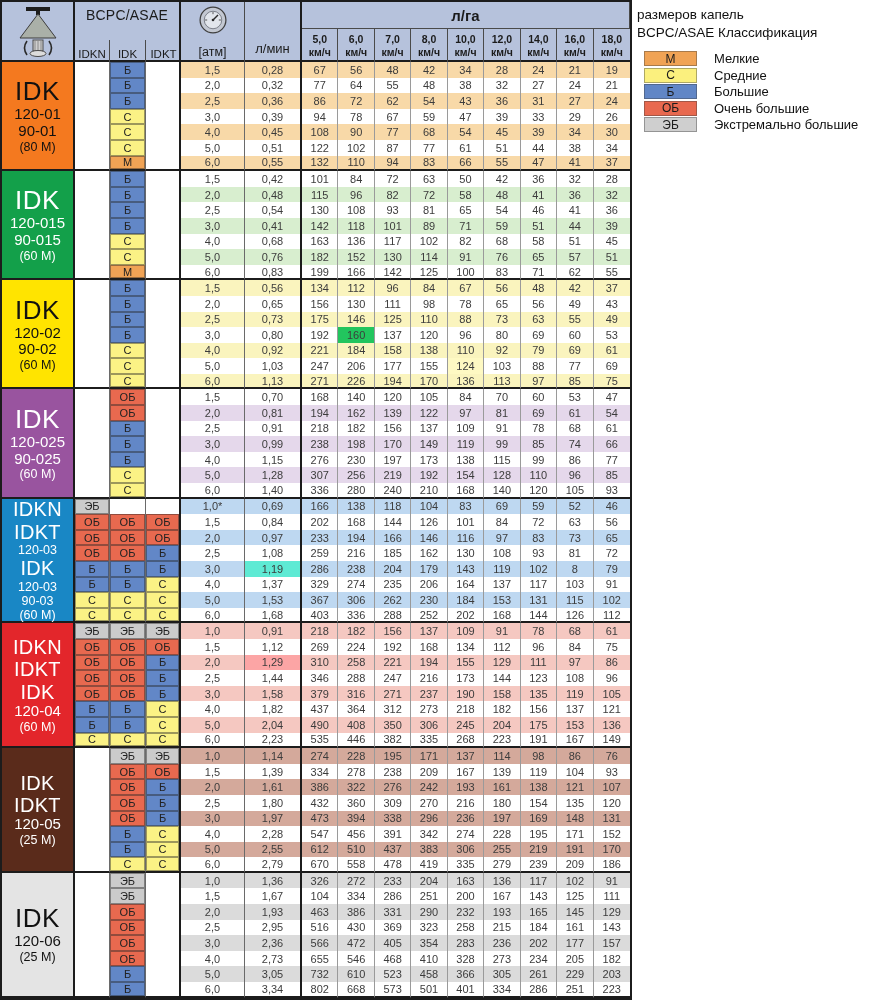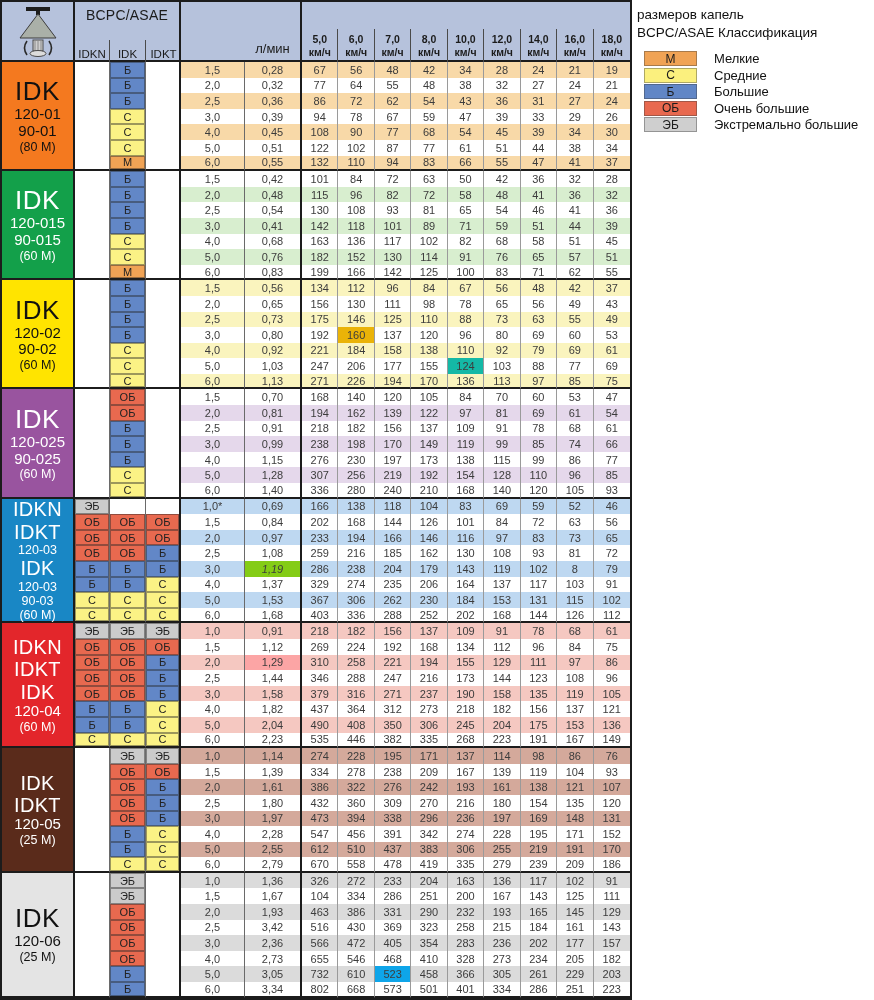--- a/index.html
+++ b/index.html
@@ -89,25 +89,40 @@
 
       <div class="hcell h-bcpc">
         <span class="bcpc-title">BCPC/ASAE</span>
         <div class="h-subrow">
           <span class="h-sub">IDKN</span>
           <span class="h-sub">IDK</span>
           <span class="h-sub">IDKT</span>
         </div>
       </div>
 
+      <div class="hcell h-atm">
+        <svg width="30" height="30" viewBox="0 0 36 36">
+          <circle cx="18" cy="18" r="15.5" fill="#c3c8d2" stroke="#3f3f3f" stroke-width="1.5"></circle>
+          <circle cx="18" cy="18" r="10.5" fill="#e2e6ec" stroke="#6a6f78" stroke-width="1"></circle>
+          <line x1="18" y1="8.5" x2="18" y2="11" stroke="#555" stroke-width="1.2"></line>
+          <line x1="8.5" y1="18" x2="11" y2="18" stroke="#555" stroke-width="1.2"></line>
+          <line x1="27.5" y1="18" x2="25" y2="18" stroke="#555" stroke-width="1.2"></line>
+          <line x1="18" y1="18" x2="24" y2="12" stroke="#2a2a2a" stroke-width="1.6"></line>
+          <circle cx="18" cy="18" r="1.6" fill="#2a2a2a"></circle>
+        </svg>
+        <span class="atm-label">[атм]</span>
+      </div>
 
       <div class="hcell h-lmin">
         <span>л/мин</span>
       </div>
 
+      <div class="hcell h-lha">
+        <span>л/га</span>
+      </div>
 
     <div class="hcell h-speed" style="grid-area: 2 / 7;">
           <div>5,0</div>
           <div>км/ч</div>
         </div>
         <div class="hcell h-speed" style="grid-area: 2 / 8;">
           <div>6,0</div>
           <div>км/ч</div>
         </div>
         <div class="hcell h-speed" style="grid-area: 2 / 9;">
@@ -396,21 +411,21 @@
         <div class="cell" style="background: rgb(250, 244, 190);">73</div>
         <div class="cell" style="background: rgb(250, 244, 190);">63</div>
         <div class="cell" style="background: rgb(250, 244, 190);">55</div>
         <div class="cell rate-last" style="background: rgb(250, 244, 190);">49</div>
         <div class="cell cls-cell" style="background: rgb(255, 255, 255);"></div>
         <div class="cell cls-cell cls-filled" style="background: rgb(98, 135, 199);">Б</div>
         <div class="cell cls-cell idkt-col" style="background: rgb(255, 255, 255);"></div>
         <div class="cell atm-cell" style="background: rgb(255, 255, 255);">3,0</div>
         <div class="cell lmin-cell" style="background: rgb(255, 255, 255);">0,80</div>
         <div class="cell" style="background: rgb(255, 255, 255);">192</div>
-        <div class="cell" style="background: #eab308;">160</div>
+        <div class="cell" style="background: #22c55e;">160</div>
         <div class="cell" style="background: rgb(255, 255, 255);">137</div>
         <div class="cell" style="background: rgb(255, 255, 255);">120</div>
         <div class="cell" style="background: rgb(255, 255, 255);">96</div>
         <div class="cell" style="background: rgb(255, 255, 255);">80</div>
         <div class="cell" style="background: rgb(255, 255, 255);">69</div>
         <div class="cell" style="background: rgb(255, 255, 255);">60</div>
         <div class="cell rate-last" style="background: rgb(255, 255, 255);">53</div>
         <div class="cell cls-cell" style="background: rgb(255, 255, 255);"></div>
         <div class="cell cls-cell cls-filled" style="background: rgb(251, 242, 133);">С</div>
         <div class="cell cls-cell idkt-col" style="background: rgb(255, 255, 255);"></div>
@@ -427,21 +442,21 @@
         <div class="cell rate-last" style="background: rgb(250, 244, 190);">61</div>
         <div class="cell cls-cell" style="background: rgb(255, 255, 255);"></div>
         <div class="cell cls-cell cls-filled" style="background: rgb(251, 242, 133);">С</div>
         <div class="cell cls-cell idkt-col" style="background: rgb(255, 255, 255);"></div>
         <div class="cell atm-cell" style="background: rgb(255, 255, 255);">5,0</div>
         <div class="cell lmin-cell" style="background: rgb(255, 255, 255);">1,03</div>
         <div class="cell" style="background: rgb(255, 255, 255);">247</div>
         <div class="cell" style="background: rgb(255, 255, 255);">206</div>
         <div class="cell" style="background: rgb(255, 255, 255);">177</div>
         <div class="cell" style="background: rgb(255, 255, 255);">155</div>
-        <div class="cell" style="background: #14b8a6;">124</div>
+        <div class="cell" style="background: #fef9c3;">124</div>
         <div class="cell" style="background: rgb(255, 255, 255);">103</div>
         <div class="cell" style="background: rgb(255, 255, 255);">88</div>
         <div class="cell" style="background: rgb(255, 255, 255);">77</div>
         <div class="cell rate-last" style="background: rgb(255, 255, 255);">69</div>
         <div class="cell cls-cell block-end" style="background: rgb(255, 255, 255);"></div>
         <div class="cell cls-cell block-end cls-filled" style="background: rgb(251, 242, 133);">С</div>
         <div class="cell cls-cell idkt-col block-end" style="background: rgb(255, 255, 255);"></div>
         <div class="cell atm-cell block-end" style="background: rgb(250, 244, 190);">6,0</div>
         <div class="cell lmin-cell block-end" style="background: rgb(250, 244, 190);">1,13</div>
         <div class="cell block-end" style="background: rgb(250, 244, 190);">271</div>
@@ -619,21 +634,21 @@
         <div class="cell" style="background: rgb(255, 255, 255);">162</div>
         <div class="cell" style="background: rgb(255, 255, 255);">130</div>
         <div class="cell" style="background: rgb(255, 255, 255);">108</div>
         <div class="cell" style="background: rgb(255, 255, 255);">93</div>
         <div class="cell" style="background: rgb(255, 255, 255);">81</div>
         <div class="cell rate-last" style="background: rgb(255, 255, 255);">72</div>
         <div class="cell cls-cell cls-filled" style="background: rgb(98, 135, 199);">Б</div>
         <div class="cell cls-cell cls-filled" style="background: rgb(98, 135, 199);">Б</div>
         <div class="cell cls-cell idkt-col cls-filled" style="background: rgb(98, 135, 199);">Б</div>
         <div class="cell atm-cell" style="background: rgb(190, 216, 241);">3,0</div>
-        <div class="cell lmin-cell" style="background: #84cc16; font-style: italic;">1,19</div>
+        <div class="cell lmin-cell" style="background: #5eead4;">1,19</div>
         <div class="cell" style="background: rgb(190, 216, 241);">286</div>
         <div class="cell" style="background: rgb(190, 216, 241);">238</div>
         <div class="cell" style="background: rgb(190, 216, 241);">204</div>
         <div class="cell" style="background: rgb(190, 216, 241);">179</div>
         <div class="cell" style="background: rgb(190, 216, 241);">143</div>
         <div class="cell" style="background: rgb(190, 216, 241);">119</div>
         <div class="cell" style="background: rgb(190, 216, 241);">102</div>
         <div class="cell" style="background: rgb(190, 216, 241);">8</div>
         <div class="cell rate-last" style="background: rgb(190, 216, 241);">79</div>
         <div class="cell cls-cell cls-filled" style="background: rgb(98, 135, 199);">Б</div>
@@ -959,21 +974,21 @@
         <div class="cell" style="background: rgb(219, 219, 219);">290</div>
         <div class="cell" style="background: rgb(219, 219, 219);">232</div>
         <div class="cell" style="background: rgb(219, 219, 219);">193</div>
         <div class="cell" style="background: rgb(219, 219, 219);">165</div>
         <div class="cell" style="background: rgb(219, 219, 219);">145</div>
         <div class="cell rate-last" style="background: rgb(219, 219, 219);">129</div>
         <div class="cell cls-cell" style="background: rgb(255, 255, 255);"></div>
         <div class="cell cls-cell cls-filled" style="background: rgb(232, 105, 79);">ОБ</div>
         <div class="cell cls-cell idkt-col" style="background: rgb(255, 255, 255);"></div>
         <div class="cell atm-cell" style="background: rgb(255, 255, 255);">2,5</div>
-        <div class="cell lmin-cell" style="background: rgb(255, 255, 255);">3,42</div>
+        <div class="cell lmin-cell" style="background: rgb(255, 255, 255);">2,95</div>
         <div class="cell" style="background: rgb(255, 255, 255);">516</div>
         <div class="cell" style="background: rgb(255, 255, 255);">430</div>
         <div class="cell" style="background: rgb(255, 255, 255);">369</div>
         <div class="cell" style="background: rgb(255, 255, 255);">323</div>
         <div class="cell" style="background: rgb(255, 255, 255);">258</div>
         <div class="cell" style="background: rgb(255, 255, 255);">215</div>
         <div class="cell" style="background: rgb(255, 255, 255);">184</div>
         <div class="cell" style="background: rgb(255, 255, 255);">161</div>
         <div class="cell rate-last" style="background: rgb(255, 255, 255);">143</div>
         <div class="cell cls-cell" style="background: rgb(255, 255, 255);"></div>
@@ -1004,21 +1019,21 @@
         <div class="cell" style="background: rgb(255, 255, 255);">234</div>
         <div class="cell" style="background: rgb(255, 255, 255);">205</div>
         <div class="cell rate-last" style="background: rgb(255, 255, 255);">182</div>
         <div class="cell cls-cell" style="background: rgb(255, 255, 255);"></div>
         <div class="cell cls-cell cls-filled" style="background: rgb(98, 135, 199);">Б</div>
         <div class="cell cls-cell idkt-col" style="background: rgb(255, 255, 255);"></div>
         <div class="cell atm-cell" style="background: rgb(219, 219, 219);">5,0</div>
         <div class="cell lmin-cell" style="background: rgb(219, 219, 219);">3,05</div>
         <div class="cell" style="background: rgb(219, 219, 219);">732</div>
         <div class="cell" style="background: rgb(219, 219, 219);">610</div>
-        <div class="cell" style="background: #0ea5e9;">523</div>
+        <div class="cell" style="background: #e5e5e5;">523</div>
         <div class="cell" style="background: rgb(219, 219, 219);">458</div>
         <div class="cell" style="background: rgb(219, 219, 219);">366</div>
         <div class="cell" style="background: rgb(219, 219, 219);">305</div>
         <div class="cell" style="background: rgb(219, 219, 219);">261</div>
         <div class="cell" style="background: rgb(219, 219, 219);">229</div>
         <div class="cell rate-last" style="background: rgb(219, 219, 219);">203</div>
         <div class="cell cls-cell block-end" style="background: rgb(255, 255, 255);"></div>
         <div class="cell cls-cell block-end cls-filled" style="background: rgb(98, 135, 199);">Б</div>
         <div class="cell cls-cell idkt-col block-end" style="background: rgb(255, 255, 255);"></div>
         <div class="cell atm-cell block-end" style="background: rgb(255, 255, 255);">6,0</div>

